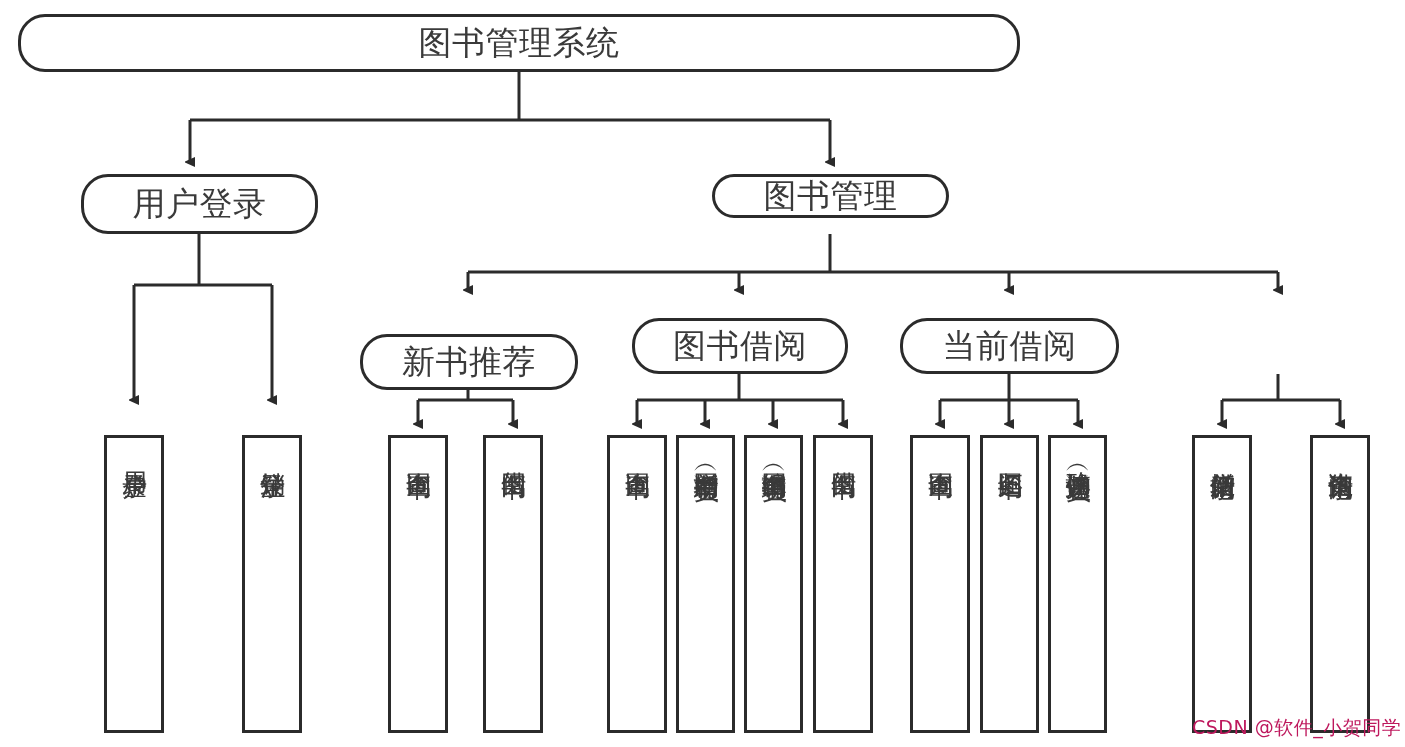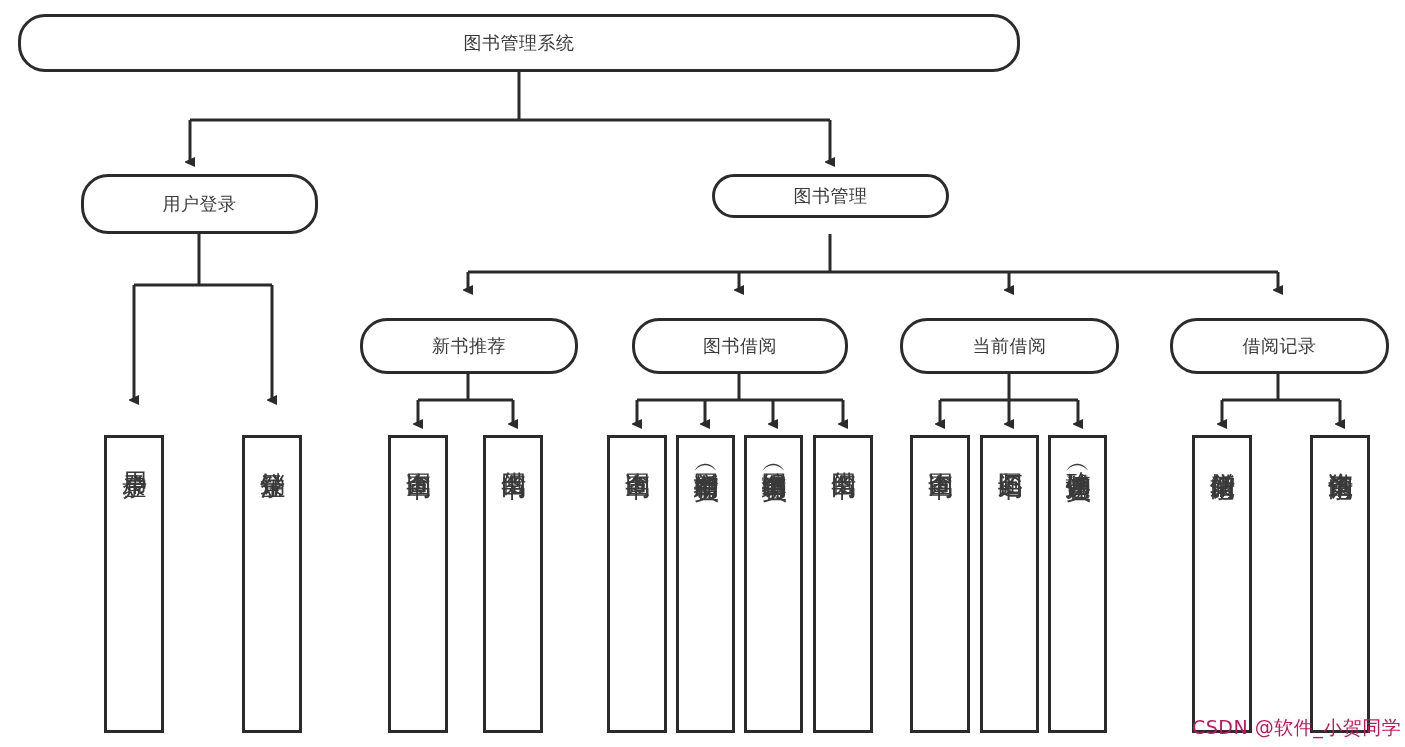--- a/index.html
+++ b/index.html
@@ -30,21 +30,21 @@
     box-sizing: border-box;
     border: 3px solid #2b2b2b;
     background: #ffffff;
     display: flex;
     align-items: center;
     justify-content: center;
     color: #3a3a3a;
     z-index: 2;
   }
   .node-h {
-    font-size: 18px;
+    font-size: 33px;
     letter-spacing: 0.5px;
     line-height: 1.1;
     border-radius: 27px;
   }
   .node-v {
     align-items: flex-start;
     justify-content: center;
     padding-top: 14px;
   }
   .vtext {
@@ -128,35 +128,32 @@
   </div>
 
   <div class="node node-h" style="left:81px; top:174px; width:237px; height:60px;">
     <span>用户登录</span>
   </div>
 
   <div class="node node-h" style="left:712px; top:174px; width:237px; height:44px;">
     <span>图书管理</span>
   </div>
 
-  <div class="node node-h" style="left:360px; top:318px; width:218px; height:56px;">
+  <div class="node node-h" style="left:360px; top:334px; width:218px; height:56px;">
     <span>新书推荐</span>
   </div>
 
   <div class="node node-h" style="left:900px; top:318px; width:219px; height:56px;">
     <span>当前借阅</span>
   </div>
 
   <div class="node node-h" style="left:632px; top:318px; width:216px; height:56px;">
     <span>图书借阅</span>
   </div>
 
-  <div class="node node-h" style="left:1170px; top:318px; width:219px; height:56px;">
-    <span>借阅记录</span>
-  </div>
 
   <div class="node node-v" style="left:104px; top:435px; width:60px; height:298px;">
     <span class="vtext">用户登录</span>
   </div>
 
   <div class="node node-v" style="left:242px; top:435px; width:60px; height:298px;">
     <span class="vtext">注销登录</span>
   </div>
 
   <div class="node node-v" style="left:388px; top:435px; width:60px; height:298px;">

